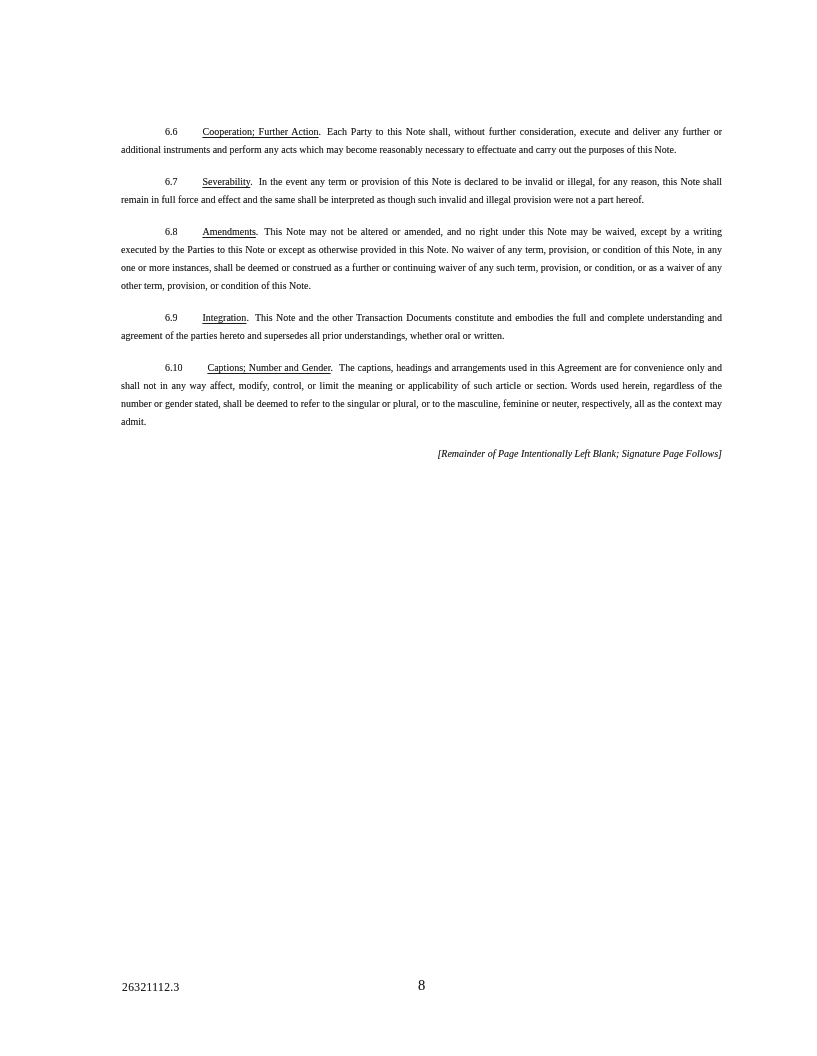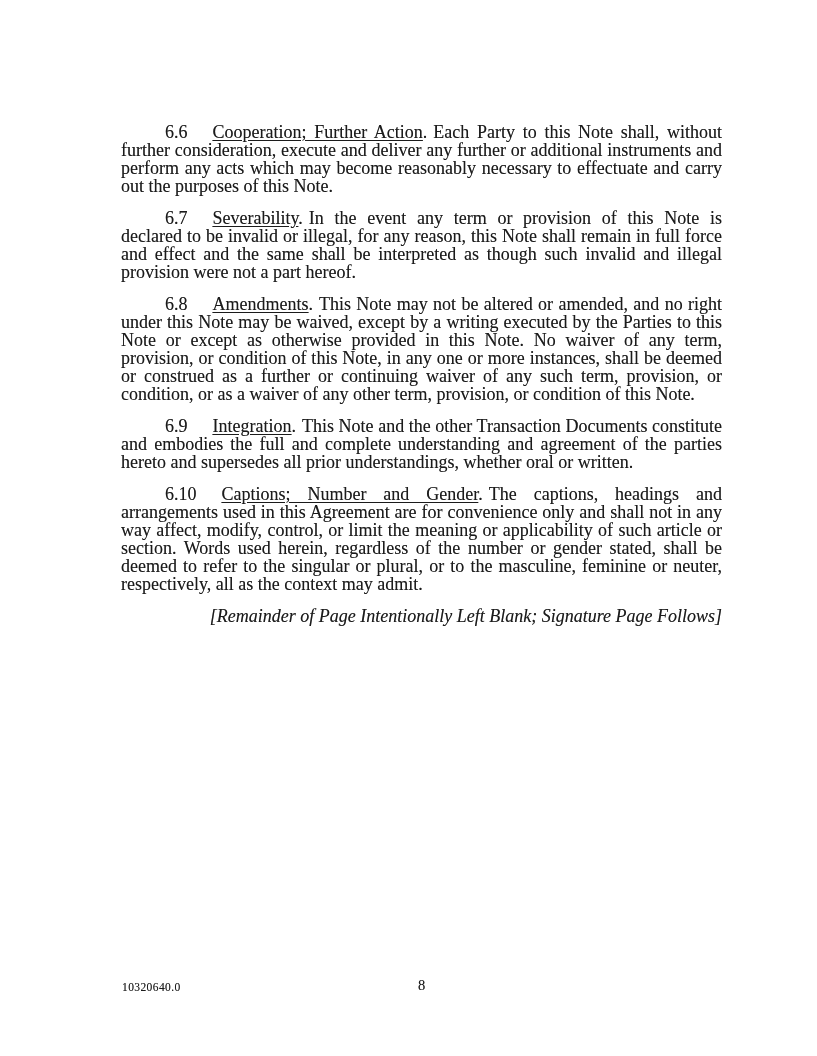--- a/index.html
+++ b/index.html
@@ -14,21 +14,21 @@
     background: #ffffff;
     overflow: hidden;
     font-family: "Liberation Serif", "DejaVu Serif", serif;
     color: #1b1b1b;
   }
   .text-block {
     position: absolute;
     left: 121px;
     top: 123px;
     width: 601px;
-    font-size: 18px;
+    font-size: 10px;
     line-height: 18px;
     text-align: justify;
     text-shadow: 0 0 0.4px rgba(20,20,20,0.45);
   }
   p.section {
     margin: 0 0 14px 0;
     text-indent: 44px;
   }
   .sec-tab {
     display: inline-block;
@@ -81,16 +81,16 @@
     <p class="section"><span class="sec-num">6.8</span><span class="sec-tab"></span><span class="sec-heading">Amendments</span><span class="sec-period">.</span><span class="sec-body">This Note may not be altered or amended, and no right under this Note may be waived, except by a writing executed by the Parties to this Note or except as otherwise provided in this Note. No waiver of any term, provision, or condition of this Note, in any one or more instances, shall be deemed or construed as a further or continuing waiver of any such term, provision, or condition, or as a waiver of any other term, provision, or condition of this Note.</span></p>
 
     <p class="section"><span class="sec-num">6.9</span><span class="sec-tab"></span><span class="sec-heading">Integration</span><span class="sec-period">.</span><span class="sec-body">This Note and the other Transaction Documents constitute and embodies the full and complete understanding and agreement of the parties hereto and supersedes all prior understandings, whether oral or written.</span></p>
 
     <p class="section"><span class="sec-num">6.10</span><span class="sec-tab"></span><span class="sec-heading">Captions; Number and Gender</span><span class="sec-period">.</span><span class="sec-body">The captions, headings and arrangements used in this Agreement are for convenience only and shall not in any way affect, modify, control, or limit the meaning or applicability of such article or section. Words used herein, regardless of the number or gender stated, shall be deemed to refer to the singular or plural, or to the masculine, feminine or neuter, respectively, all as the context may admit.</span></p>
 
     <p class="section remainder">[Remainder of Page Intentionally Left Blank; Signature Page Follows]</p>
 
   </div>
 
-  <div class="footer-docnum">10320640.0</div>
+  <div class="footer-docnum">26321112.3</div>
   <div class="footer-pagenum">8</div>
 
 </div>
 
 </body></html>

